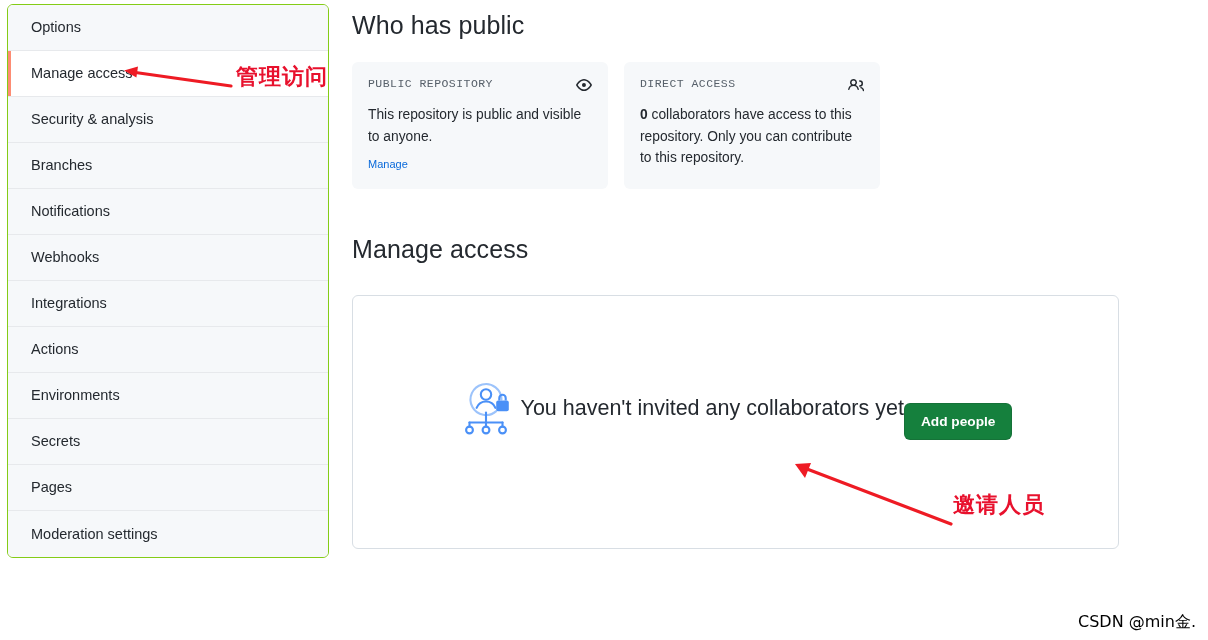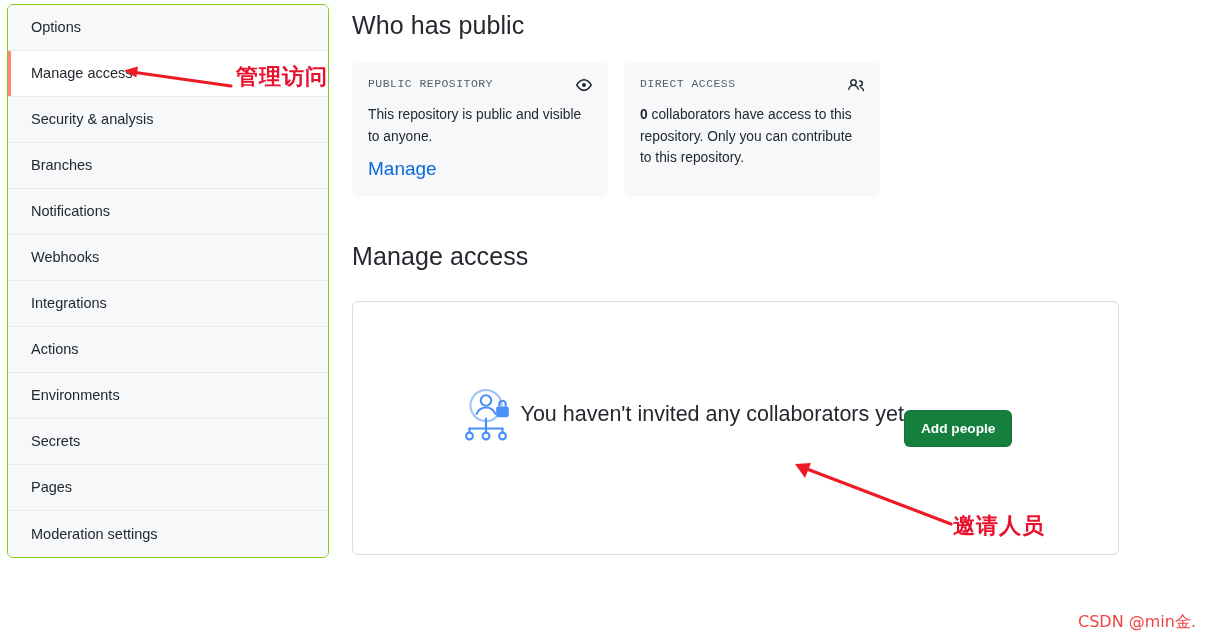--- a/index.html
+++ b/index.html
@@ -102,21 +102,21 @@
   .card-body {
     margin-top: 11px;
     font-size: 13.8px;
     line-height: 1.55;
     color: #24292f;
   }
   .card-body b { font-weight: 700; }
   .card-link {
     display: inline-block;
     margin-top: 11px;
-    font-size: 19px;
+    font-size: 11px;
     color: #0969da;
     text-decoration: none;
     cursor: pointer;
   }
 
   #manage-access-title { margin-top: 45px; }
 
   .empty-panel {
     margin-top: 29px;
     width: 767px;
@@ -153,31 +153,31 @@
   .annot-text {
     position: absolute;
     color: #e8112d;
     font-family: "DejaVu Sans", sans-serif;
     font-size: 22px;
     font-weight: 700;
     white-space: nowrap;
     letter-spacing: 1px;
   }
   #annot-manage-access-text { left: 236px; top: 62px; }
-  #annot-invite-people-text { left: 953px; top: 511px; }
+  #annot-invite-people-text { left: 953px; top: 490px; }
 
   .annot-arrow { position: absolute; pointer-events: none; }
   #annot-arrow-sidebar { left: 118px; top: 58px; }
   #annot-arrow-addpeople { left: 785px; top: 458px; }
 
   .watermark {
     position: absolute;
     right: 12px;
     bottom: 7px;
-    color: #ef4444;
+    color: #000000;
     font-size: 16px;
     font-family: "DejaVu Sans", sans-serif;
     white-space: nowrap;
   }
 </style>
 </head>
 <body>
 
 <div id="root">
 

